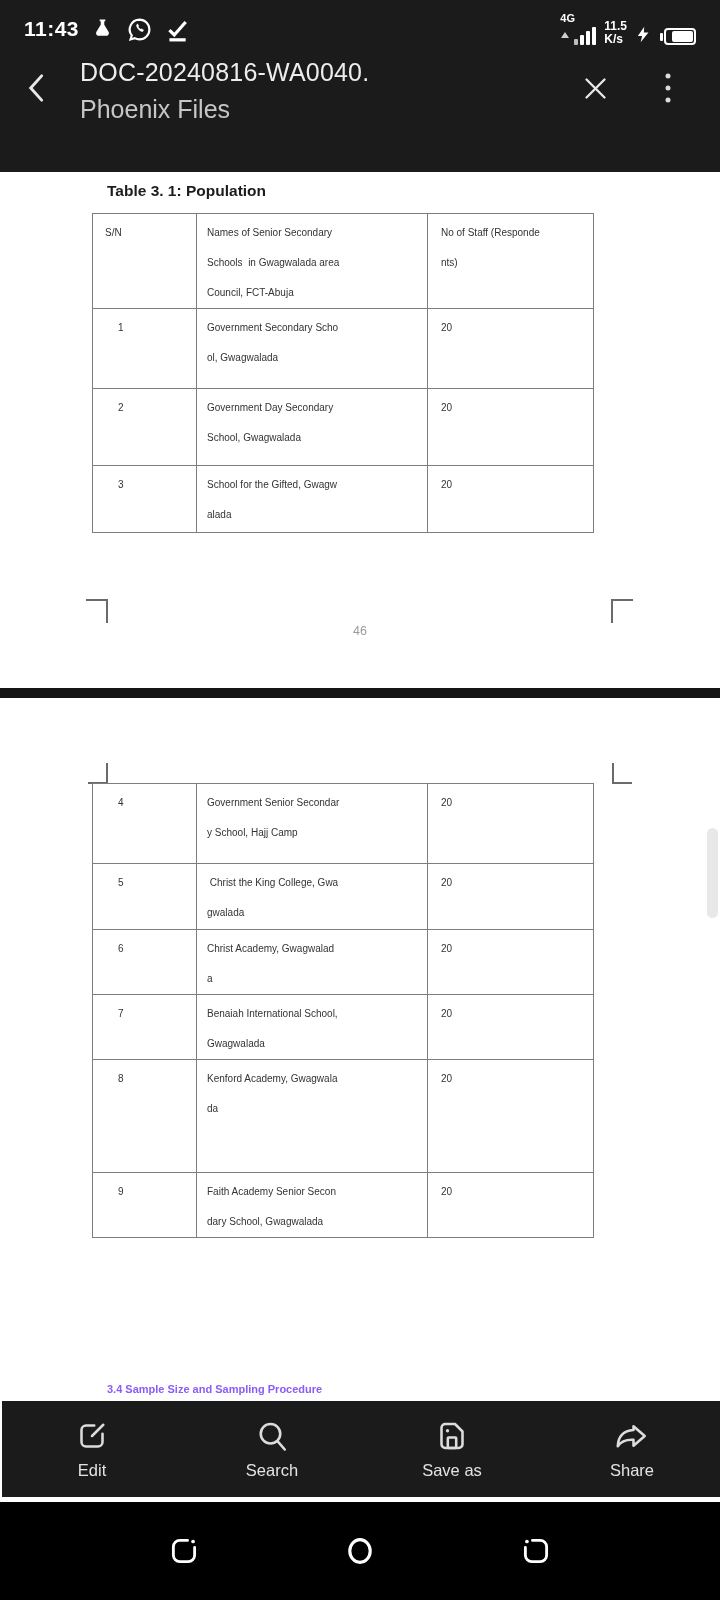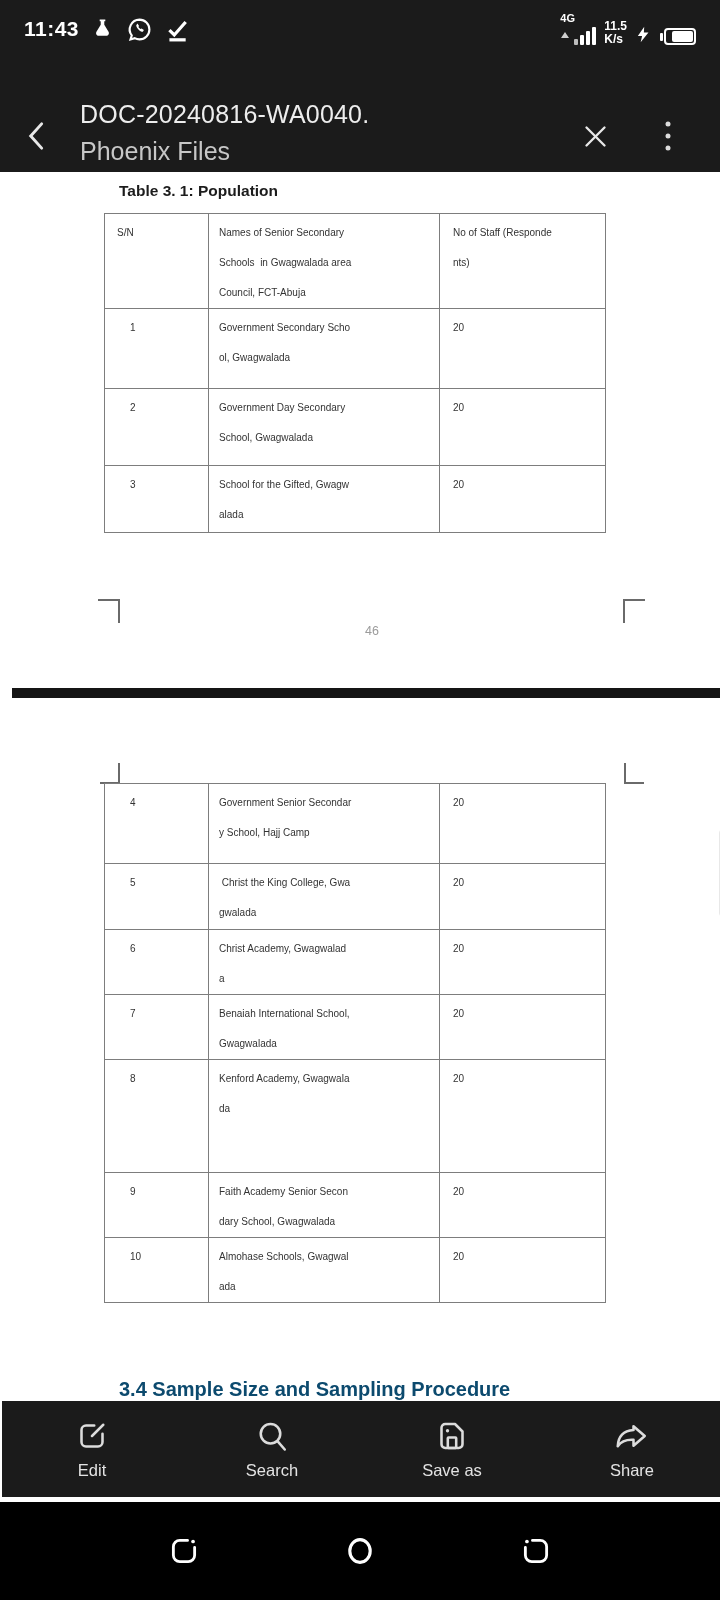--- a/index.html
+++ b/index.html
@@ -22,29 +22,29 @@
   .sig-b1{height:6px;background:#bdbdbd !important;}
   .sig-b2{height:10px;}
   .sig-b3{height:14px;}
   .sig-b4{height:18px;}
   .net-speed{font-size:12px;line-height:12.5px;font-weight:600;text-align:left;}
   .battery{display:flex;align-items:center;}
   .bat-nub{width:3px;height:8px;background:#fff;border-radius:1px;margin-right:1px;}
   .bat-body{width:32px;height:17px;border:2px solid #fff;border-radius:4px;box-sizing:border-box;position:relative;}
   .bat-fill{position:absolute;top:1px;right:1px;bottom:1px;width:21px;background:#fff;border-radius:2px;}
   
-  .app-header{position:absolute;top:58px;left:0;width:720px;height:114px;display:flex;align-items:flex-end;box-sizing:border-box;padding:0 0 6px 14px;}
+  .app-header{position:absolute;top:58px;left:0;width:720px;height:114px;display:flex;align-items:flex-start;box-sizing:border-box;padding:0 0 6px 14px;}
   .back-btn{width:48px;height:60px;display:flex;align-items:center;justify-content:center;flex:0 0 auto;}
   .title-block{margin-left:18px;flex:1 1 auto;overflow:hidden;}
   .doc-title{font-size:25px;font-weight:500;color:#ededed;letter-spacing:.2px;white-space:nowrap;}
   .doc-subtitle{font-size:25px;color:#c7c7c7;margin-top:8px;}
   .close-btn{width:58px;height:60px;display:flex;align-items:center;justify-content:center;flex:0 0 auto;margin-right:18px;}
   .menu-btn{width:52px;height:60px;display:flex;align-items:center;justify-content:center;flex:0 0 auto;margin-right:26px;}
   
-  .doc{position:absolute;top:172px;left:12px;width:635px;height:1229px;background:#fff;color:#333;}
+  .doc{position:absolute;top:172px;left:0;width:635px;height:1229px;background:#fff;color:#333;}
   .doc-caption{position:absolute;top:9px;left:107px;font-size:15.5px;font-weight:700;color:#1c1c1c;line-height:20px;}
   .doc-table{position:absolute;left:92px;width:501px;border-collapse:collapse;table-layout:fixed;}
   .t1{top:41px;}
   .t2{top:611px;}
   .doc-table td{border:1px solid #7d7d7d;vertical-align:top;font-size:10px;line-height:30px;color:#333;padding:4px 4px 0 10px;white-space:pre-wrap;word-wrap:break-word;}
   .doc-table .c-sn{padding-left:25px;}
   .doc-table .c-sn-h{padding-left:12px;}
   .doc-table .c-staff{padding-left:13px;}
   .t1 .rh{height:95px;}
   .t1 .r0{height:80px;} .t1 .r1{height:77px;} .t1 .r2{height:67px;}
@@ -53,21 +53,21 @@
   .t2 .rt{height:30px;}
   .t2 .rt td{line-height:22px;padding-top:5px;}
   .t2 .total-label{font-weight:700;color:#1c1c1c;}
   .page-num{position:absolute;top:452px;left:0;width:720px;text-align:center;font-size:12.5px;color:#9b9b9b;}
   .corner{position:absolute;width:22px;height:24px;box-sizing:border-box;}
   .cm-p1-l{top:427px;left:86px;border-top:2px solid #6a6a6a;border-right:2px solid #6a6a6a;}
   .cm-p1-r{top:427px;left:611px;border-top:2px solid #6a6a6a;border-left:2px solid #6a6a6a;}
   .cm-p2-l{top:591px;left:88px;height:21px;width:20px;border-bottom:2px solid #6a6a6a;border-right:2px solid #6a6a6a;}
   .cm-p2-r{top:591px;left:612px;height:21px;width:20px;border-bottom:2px solid #6a6a6a;border-left:2px solid #6a6a6a;}
   .page-sep{position:absolute;top:516px;left:0;width:720px;height:10px;background:#151515;}
-  .section-heading{position:absolute;top:1207px;left:107px;font-size:20px;font-weight:700;color:#0c4a6e;line-height:20px;}
+  .section-heading{position:absolute;top:1207px;left:107px;font-size:11px;font-weight:700;color:#8b5cf6;line-height:20px;}
   .scroll-thumb{position:absolute;top:656px;left:707px;width:11px;height:90px;background:#e8e8e8;border-radius:6px;}
   
   .toolbar{position:absolute;top:1401px;left:2px;width:720px;height:96px;background:#1b1b1b;display:flex;}
   .tool-btn{flex:1 1 0;display:flex;flex-direction:column;align-items:center;justify-content:center;gap:7px;color:#e3e3e3;}
   .tool-label{font-size:16.5px;color:#e3e3e3;}
   
   .navbar{position:absolute;top:1502px;left:0;width:720px;height:98px;background:#000;display:flex;align-items:center;justify-content:center;gap:142px;}
   .nav-btn{width:34px;height:34px;display:flex;align-items:center;justify-content:center;}
   svg{display:block;}
 </style>
@@ -239,26 +239,20 @@
         <td>Kenford Academy, Gwagwala
 da</td>
         <td class="c-staff">20</td>
       </tr>
       <tr class="r5">
         <td class="c-sn">9</td>
         <td>Faith Academy Senior Secon
 dary School, Gwagwalada</td>
         <td class="c-staff">20</td>
       </tr>
-      <tr class="r6">
-        <td class="c-sn">10</td>
-        <td>Almohase Schools, Gwagwal
-ada</td>
-        <td class="c-staff">20</td>
-      </tr>
     </tbody>
       </table>
 
     <div class="section-heading">3.4 Sample Size and Sampling Procedure</div>
 
     <div class="scroll-thumb"></div>
   </div>
 
   <div class="toolbar">
     <div class="tool-btn">

